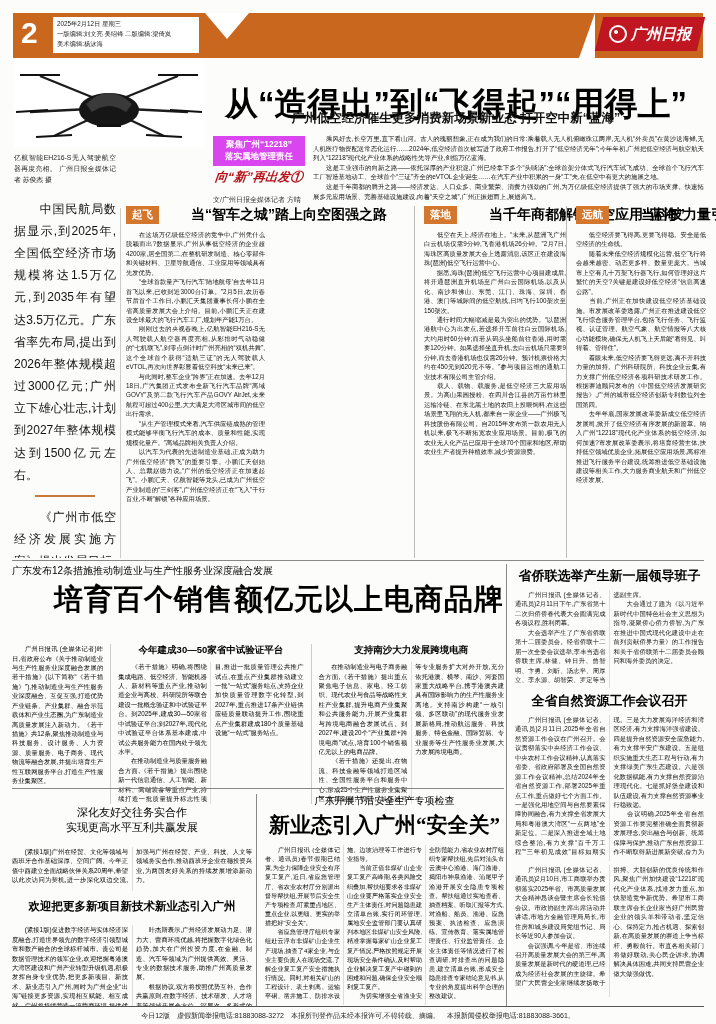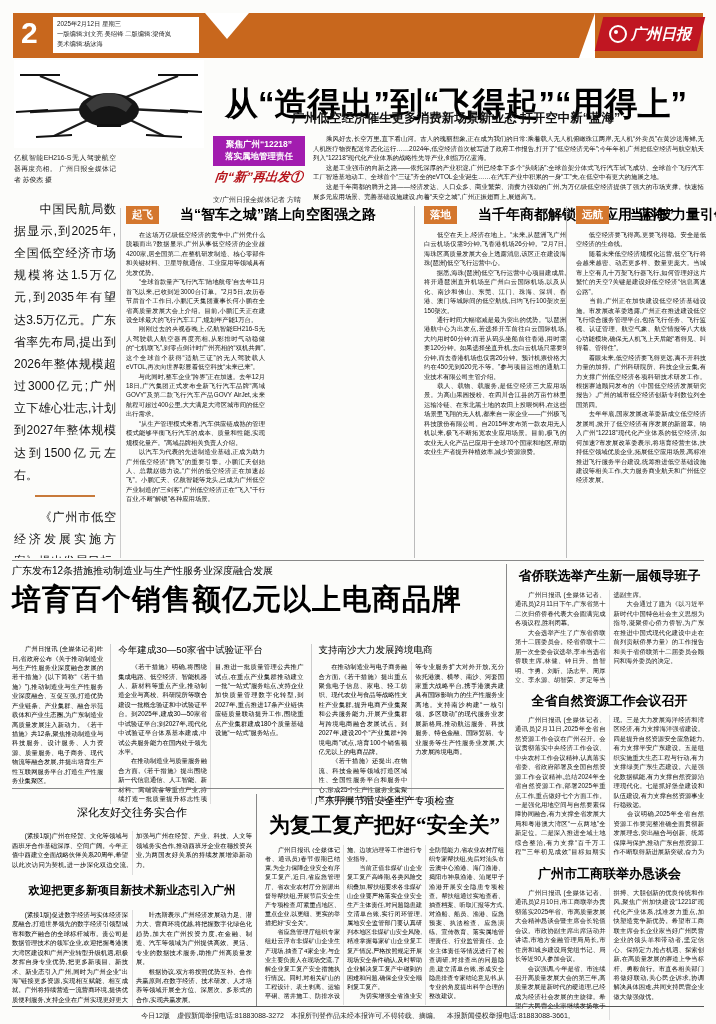--- a/index.html
+++ b/index.html
@@ -19,53 +19,53 @@
   .logo-inner{transform:skewX(14deg);display:flex;align-items:center;justify-content:center;height:100%;gap:4px;}
   .logo-circle{width:14px;height:14px;border:2px solid #fff;border-radius:50%;position:relative;}
   .logo-circle::after{content:"";position:absolute;left:3px;top:3px;width:4px;height:4px;background:#fff;border-radius:50%;}
   .logo-text{color:#fff;font-size:15px;font-weight:bold;font-style:italic;font-family:"Liberation Serif",serif;white-space:nowrap;}
 
   
   .photo{position:absolute;left:14px;top:60px;width:190px;height:88px;background:#ffffff;}
   .headline{position:absolute;left:206px;top:60px;width:500px;text-align:center;font-family:Liberation Sans, sans-serif;font-weight:bold;font-size:33px;color:#000;white-space:nowrap;}
   .subhead{position:absolute;left:206px;top:110px;width:500px;text-align:center;font-size:12.5px;font-weight:bold;color:#111;white-space:nowrap;}
   .series-badge{position:absolute;left:213px;top:136px;width:92px;}
-  .badge-top{background:#a21caf;color:#fff;font-size:8.5px;font-weight:bold;text-align:center;padding:3px 2px;line-height:1.4;}
+  .badge-top{background:#d946ef;color:#fff;font-size:8.5px;font-weight:bold;text-align:center;padding:3px 2px;line-height:1.4;}
   .badge-top span{display:block;white-space:nowrap;}
   .badge-script{color:#b5121a;font-size:12.5px;font-weight:bold;font-style:italic;text-align:center;padding:3px 0 1px;transform:skewX(-6deg);white-space:nowrap;}
   .byline{margin-top:8px;font-size:7px;color:#333;white-space:nowrap;}
   .intro{position:absolute;left:313px;top:134px;width:391px;height:66px;font-size:6.4px;line-height:1.5;text-align:justify;white-space:pre-line;color:#111;overflow:hidden;}
 
   .sidebar{position:absolute;left:14px;top:152px;width:102px;height:406px;overflow:hidden;}
   .caption{font-size:6.8px;line-height:1.65;color:#222;text-align:justify;margin-bottom:12px;}
   .sb-para{font-size:12px;line-height:1.85;color:#111;text-align:justify;white-space:pre-line;}
   .sb-rule{width:58%;height:2px;background:#c87a3a;margin:9px auto;}
 
   .divider-v{position:absolute;left:120px;top:208px;width:1px;height:350px;background:#ccc;}
 
   .sections-row{position:absolute;left:126px;top:206px;width:580px;height:352px;display:flex;}
   .section{box-sizing:border-box;}
   .sec-a{width:288px;}
   .sec-b{width:152px;border-left:1px solid #bbb;padding-left:9px;}
   .sec-c{width:140px;border-left:1px solid #bbb;padding-left:9px;}
-  .sec-head{display:flex;align-items:center;gap:9px;height:17px;white-space:nowrap;overflow:visible;}
+  .sec-head{display:flex;align-items:center;gap:20px;height:17px;white-space:nowrap;overflow:visible;}
   .sec-tag{background:#d4772e;color:#fff;font-size:10.5px;font-weight:bold;padding:2px 6px;flex:0 0 auto;}
   .sec-title{font-size:14px;font-weight:bold;color:#000;margin-left:12px;}
   .sec-body{margin-top:7px;height:322px;font-size:6.3px;line-height:1.5;text-align:justify;white-space:pre-line;overflow:hidden;color:#111;column-fill:auto;}
   .sec-a .sec-body{column-count:2;column-gap:10px;column-rule:1px solid #ccc;}
 
   
   .rule-h{position:absolute;left:12px;top:560px;width:692px;height:1px;background:#888;}
   .deck{position:absolute;left:12px;top:564px;width:492px;height:222px;}
   .kicker{text-align:left;font-size:10px;color:#000;}
-  .deck-headline{text-align:left;font-family:"Liberation Serif",serif;font-weight:bold;font-size:29px;letter-spacing:1px;margin-top:2px;white-space:nowrap;}
+  .deck-headline{text-align:right;font-family:"Liberation Serif",serif;font-weight:bold;font-size:29px;letter-spacing:1px;margin-top:2px;white-space:nowrap;}
   .deck-cols{display:flex;margin-top:8px;height:160px;}
   .deck-lead{width:94px;font-size:6.3px;line-height:1.5;text-align:justify;white-space:pre-line;overflow:hidden;column-fill:auto;}
   .deck-group{width:191px;border-left:1px solid #ccc;margin-left:7px;padding-left:7px;box-sizing:content-box;}
-  .deck-subhead{text-align:left;font-size:9.5px;font-weight:normal;margin-bottom:5px;white-space:nowrap;}
+  .deck-subhead{text-align:center;font-size:9.5px;font-weight:bold;margin-bottom:5px;white-space:nowrap;}
   .deck-group-body{height:142px;column-count:2;column-gap:8px;column-rule:1px solid #ddd;column-fill:auto;font-size:6.3px;line-height:1.5;text-align:justify;white-space:pre-line;overflow:hidden;}
 
   
   .right-col{position:absolute;left:506px;top:564px;width:198px;height:442px;border-left:1px solid #888;padding-left:8px;box-sizing:border-box;}
   .rc-article{margin-bottom:4px;}
   .rc-head{text-align:center;font-family:"Liberation Serif",serif;font-size:13px;font-weight:bold;margin:3px 0 5px;white-space:nowrap;}
   .rc-body{column-count:2;column-gap:8px;column-rule:1px solid #ddd;column-fill:auto;font-size:6.3px;line-height:1.5;text-align:justify;white-space:pre-line;overflow:hidden;color:#111;}
   .rc-body-1{height:98px;}
   .rc-body-2{height:146px;}
   .rc-body-3{height:132px;}
@@ -220,46 +220,46 @@
       <div class="rc-body rc-body-1">　　广州日报讯 (全媒体记者、通讯员)2月11日下午,广东省第十二次归侨侨眷代表大会圆满完成各项议程,胜利闭幕。
 　　大会选举产生了广东省侨联第十二届委员会。经省侨联十二届一次全委会议选举,李丰当选省侨联主席,林健、钟日升、曾智明、卞勇、刘昕、汤志平、周厚立、李永源、胡智荣、罗定等当选副主席。
 　　大会通过了题为《以习近平新时代中国特色社会主义思想为指导,凝聚侨心侨力侨智,为广东在推进中国式现代化建设中走在前列贡献侨界力量》的工作报告和关于省侨联第十二届委员会顾问和海外委员的决定。</div>
     </article>
     <article class="rc-article">
       <h3 class="rc-head">全省自然资源工作会议召开</h3>
       <div class="rc-body rc-body-2">　　广州日报讯 (全媒体记者、通讯员)2月11日,2025年全省自然资源工作会议在广州召开。会议贯彻落实中央经济工作会议、中央农村工作会议精神,认真落实省委、省政府部署及全国自然资源工作会议精神,总结2024年全省自然资源工作,部署2025年重点工作,重点做好七个方面工作。一是强化用地空间与自然要素保障协同融合,有力支撑全省发展大局和粤港澳大湾区“一点两地”全新定位。二是深入推进全域土地综合整治,有力支撑“百千万工程”“三年初见成效”目标如期实现。三是大力发展海洋经济和湾区经济,有力支撑海洋强省建设。四是提升自然资源安全应急能力,有力支撑平安广东建设。五是组织实施重大生态工程与行动,有力支撑绿美广东生态建设。六是强化数据赋能,有力支撑自然资源治理现代化。七是抓好堡垒建设和队伍建设,有力支撑自然资源事业行稳致远。
 　　会议明确,2025年全省自然资源工作要完整准确全面贯彻新发展理念,突出融合与创新、统筹保障与保护,推动广东自然资源工作不断取得新进展新突破,奋力为广东在推进中国式现代化建设中走在前列作出应有贡献。</div>
     </article>
     <article class="rc-article">
-      <h3 class="rc-head">广州市工商联举办恳谈会</h3>
       <div class="rc-body rc-body-3">　　广州日报讯 (全媒体记者、通讯员)2月10日,市工商联举办贯彻落实2025年省、市高质量发展大会精神恳谈会暨主席会长轮值会议。市政协副主席出席活动并讲话,市地方金融管理局局长,市住房和城乡建设局党组书记、局长等近90人参加会议。
 　　会议强调,今年是省、市连续召开高质量发展大会的第三年,高质量发展是新时代的硬道理,已经成为经济社会发展的主旋律。希望广大民营企业家继续发扬敢于拼搏、大胆创新的优良传统和作风,聚焦广州加快建设“12218”现代化产业体系,找准发力重点,加快塑造竞争新优势。希望市工商联主席会长企业家当好广州民营企业的领头羊和带动者,坚定信心、保持定力,抢占机遇、探索创新,在高质量发展的赛道上争当标杆、勇毅前行。市直各相关部门将做好联动,关心民企诉求,协调解决具体困难,共同支持民营企业做大做强做优。</div>
     </article>
   </aside>
 
   <div class="rule-h2"></div>
 
   <section class="bottom-left">
     <article>
       <h3 class="bl-head">
         <span>深化友好交往务实合作</span>
+        <span>实现更高水平互利共赢发展</span>
       </h3>
       <div class="bl-body">　　(紧接1版)广州在经贸、文化等领域与西班牙合作基础深厚、空间广阔。今年正值中西建立全面战略伙伴关系20周年,希望以此次访问为契机,进一步深化双边交流,加强与广州在经贸、产业、科技、人文等领域务实合作,推动西班牙企业在穗投资兴业,为两国友好关系的持续发展增添新动力。</div>
     </article>
     <article>
       <h3 class="bl-head2">欢迎把更多新项目新技术新业态引入广州</h3>
       <div class="bl-body2">　　(紧接1版)促进数字经济与实体经济深度融合,打造世界领先的数字经济引领型城市和数产融合的全球标杆城市。贵公司是数据管理技术的领军企业,欢迎把握粤港澳大湾区建设和广州产业转型升级机遇,积极发挥自身专业优势,把更多新项目、新技术、新业态引入广州,同时为广州企业“出海”链接更多资源,实现相互赋能、相互成就。广州将持续营造一流营商环境,提供优质便利服务,支持企业在广州实现更好更大发展。
 　　叶杰斯表示,广州经济发展动力足、潜力大、营商环境优越,将把握数字化绿色化趋势,加大在广州投资力度,在金融、制造、汽车等领域为广州提供高效、灵活、专业的数据技术服务,助推广州高质量发展。
 　　根据协议,双方将按照优势互补、合作共赢原则,在数字经济、技术研发、人才培养等领域开展全方位、深层次、多形式的合作,实现共赢发展。</div>
     </article>
   </section>
 
   <section class="safety">
     <div class="safety-kicker">广东开展节后安全生产专项检查</div>
-    <h2 class="safety-head">为复工复产把好“安全关”</h2>
+    <h2 class="safety-head">新业态引入广州“安全关”</h2>
     <div class="safety-body">　　广州日报讯 (全媒体记者、通讯员)春节假期已结束,为全力保障企业安全有序复工复产,近日,省应急管理厅、省农业农村厅分别派出督导帮扶组,开展节后安全生产专项检查,盯紧重点地区、重点企业,以更细、更实的举措把好“安全关”。
 　　省应急管理厅组织专家组赴云浮市非煤矿山企业生产现场,抽查了4家企业,与企业主要负责人在现场交流,了解企业复工复产安全措施执行情况。同时,对相关矿山的工程设计、表土剥离、运输平硐、凿井施工、防排水设施、边坡治理等工作进行专业指导。
 　　当前正值非煤矿山企业复工复产高峰期,各类风险交织叠加,帮扶组要求各非煤矿山企业要严格落实企业安全生产主体责任,对问题隐患建立清单台账,实行闭环管理,属地安全监管部门要认真研判本地区非煤矿山安全风险,精准掌握每家矿山企业复工复产情况,严格按照规定开展现场安全条件确认,及时帮助企业解决复工复产中碰到的困难和问题,确保企业安全顺利复工复产。
 　　为切实增强全省渔业安全防范能力,省农业农村厅组织专家帮扶组,先后对汕头市云澳中心渔港、海门渔港、揭阳市神泉渔港、汕尾甲子渔港开展安全隐患专项检查。帮扶组通过实地查看、抽查档案、听取汇报等方式,对渔船、船员、渔港、应急预案、执法检查、应急演练、宣传教育、落实属地管理责任、行业监管责任、企业主体责任等情况进行了检查调研,对排查出的问题隐患,建立清单台账,形成安全隐患排查专家结论意见书,从专业的角度提出科学合理的整改建议。</div>
   </section>
 
   <div class="foot-rule"></div>
   <div class="footer-text">今日12版　虚假新闻举报电话:81883088-3272　本报所刊登作品未经本报许可,不得转载、摘编。　本报新闻侵权举报电话:81883088-3661。</div>
 
 </div>

